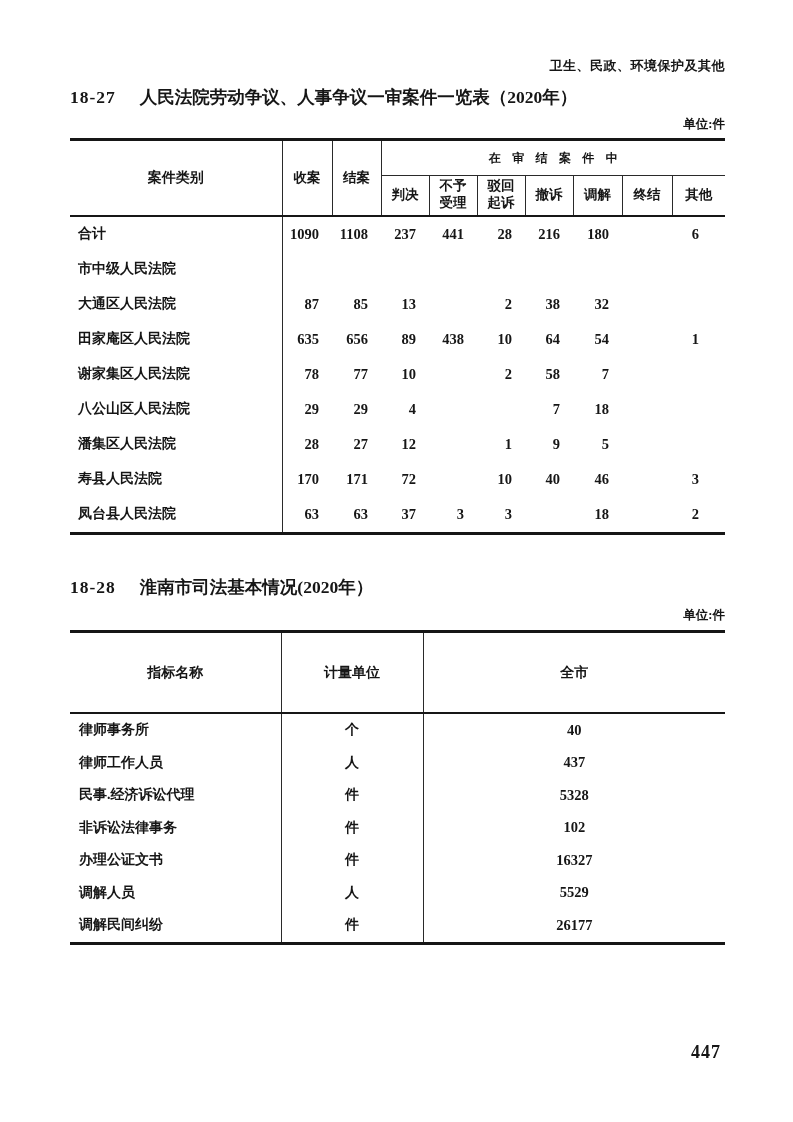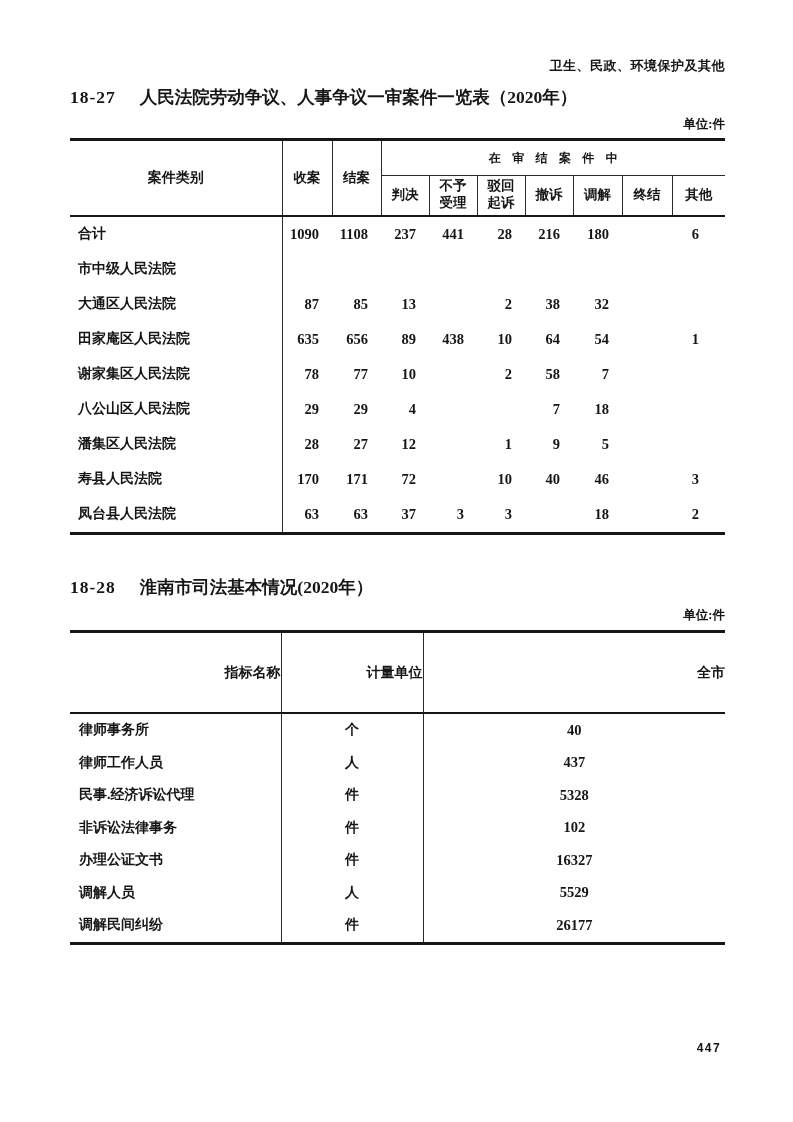--- a/index.html
+++ b/index.html
@@ -105,21 +105,21 @@
     font-size: 14px;
     border-right: 1px solid #2a2a2a;
   }
   .t1 tbody td.other { padding-right: 26px; }
 
   
   .t2 thead th {
     height: 79px;
     font-size: 14px;
     font-weight: 600;
-    text-align: right;
+    text-align: center;
     vertical-align: middle;
     border-bottom: 2px solid #161616;
     padding: 0;
   }
   .t2 .c2 {
     border-left: 1px solid #2a2a2a;
     border-right: 1px solid #2a2a2a;
   }
   .t2 tbody td {
     height: 32.5px;
@@ -132,24 +132,23 @@
   .t2 tbody td.c1 {
     text-align: left;
     padding-left: 9px;
   }
   .t2 tbody td.c3 { font-size: 14.5px; }
 
   .page-number {
     position: absolute;
     top: 1042px;
     right: 72px;
-    font-size: 12px;
+    font-size: 18px;
     font-weight: 600;
     letter-spacing: 1px;
-    font-family: Liberation Mono, monospace;
   }
 </style>
 </head>
 <body>
 
 <div class="page">
 
   <div class="running-head">卫生、民政、环境保护及其他</div>
 
   <div class="table-title title-1">

